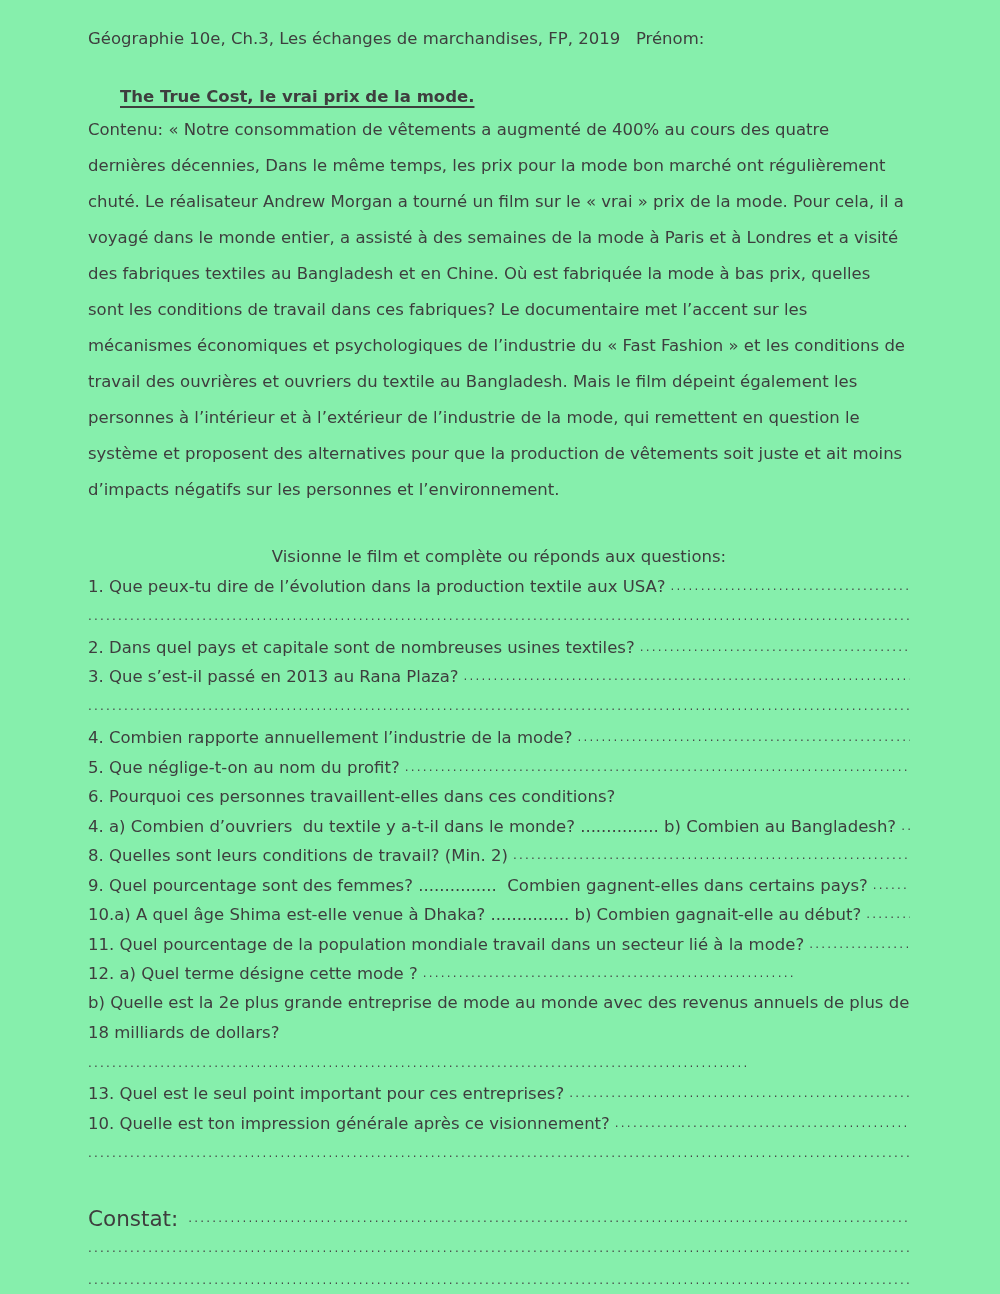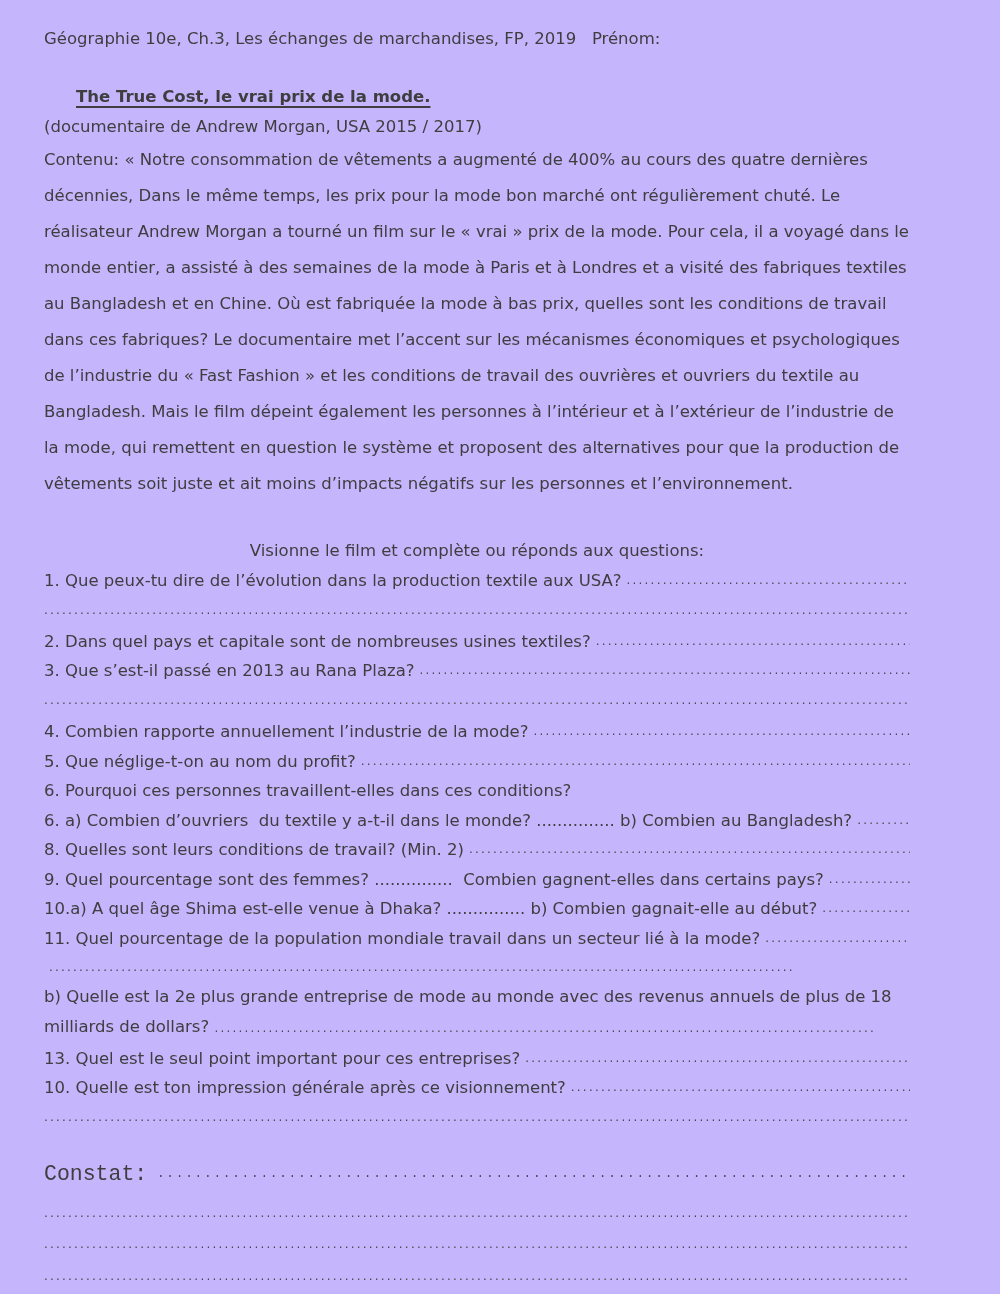--- a/index.html
+++ b/index.html
@@ -1,25 +1,25 @@
 <!DOCTYPE html>
 <html><head>
 <meta charset="utf-8">
 <style>
   html, body { margin:0; padding:0; background:#ffffff; }
   body { width:1000px; height:1294px; overflow:hidden; }
   .page {
     box-sizing:border-box;
     width:1000px; height:1294px;
-    padding:24px 90px 0 44px;
+    padding:24px 90px 0 88px;
     font-family:"DejaVu Sans", sans-serif;
     font-size:16.5px;
     line-height:29px;
     color:#3e3e3e;
-    background:#c4b5fd;
+    background:#86efac;
   }
   .course-header { white-space:pre-wrap; line-height:30px; }
   .title {
     margin-top:28px;
     font-weight:bold;
     text-decoration:underline;
     text-underline-offset:4px;
     text-decoration-thickness:1.5px;
     line-height:30px;
     margin-left:32px;
@@ -37,32 +37,31 @@
     color:#474747; margin-left:5px;
   }
   .q-row.short { padding-right:115px; }
 
   .dotted-row { display:flex; align-items:center; height:31.5px; overflow:hidden; }
   .dotted-row .leader { margin-left:0; }
 
   .q-wrap { line-height:29.5px; white-space:normal; overflow:hidden; }
   .q-wrap .inline-dots { font-size:12px; letter-spacing:2.2px; color:#474747; white-space:normal; word-break:break-all; }
 
-  .constat-row { display:flex; align-items:flex-start; margin-top:26px; font-size:21.5px; height:38px; overflow:hidden;font-family:Liberation Mono, monospace; }
+  .constat-row { display:flex; align-items:flex-end; margin-top:26px; font-size:21.5px; height:38px; overflow:hidden; }
   .constat-row .leader { margin-left:10px; }
 </style>
 </head>
 <body>
 
 <div class="page">
 
   <div class="course-header">Géographie 10e, Ch.3, Les échanges de marchandises, FP, 2019   Prénom:</div>
 
   <div class="title">The True Cost, le vrai prix de la mode.</div>
-  <div class="subtitle">(documentaire de Andrew Morgan, USA 2015 / 2017)</div>
   <div class="synopsis">Contenu: « Notre consommation de vêtements a augmenté de 400% au cours des quatre dernières décennies, Dans le même temps, les prix pour la mode bon marché ont régulièrement chuté. Le réalisateur Andrew Morgan a tourné un film sur le « vrai » prix de la mode. Pour cela, il a voyagé dans le monde entier, a assisté à des semaines de la mode à Paris et à Londres et a visité des fabriques textiles au Bangladesh et en Chine. Où est fabriquée la mode à bas prix, quelles sont les conditions de travail dans ces fabriques? Le documentaire met l’accent sur les mécanismes économiques et psychologiques de l’industrie du « Fast Fashion » et les conditions de travail des ouvrières et ouvriers du textile au Bangladesh. Mais le film dépeint également les personnes à l’intérieur et à l’extérieur de l’industrie de la mode, qui remettent en question le système et proposent des alternatives pour que la production de vêtements soit juste et ait moins d’impacts négatifs sur les personnes et l’environnement.</div>
 
   <div class="instruction">Visionne le film et complète ou réponds aux questions:</div>
 
   <div class="q-row">
     <span class="qt">1. Que peux-tu dire de l’évolution dans la production textile aux USA?</span>
     <span class="leader">........................................................................................................................................................................................................................................................................................................</span>
   </div>
   <div class="dotted-row">
     <span class="leader">........................................................................................................................................................................................................................................................................................................</span>
@@ -89,21 +88,21 @@
   <div class="q-row">
     <span class="qt">5. Que néglige-t-on au nom du profit?</span>
     <span class="leader">........................................................................................................................................................................................................................................................................................................</span>
   </div>
 
   <div class="q-row">
     <span class="qt">6. Pourquoi ces personnes travaillent-elles dans ces conditions?</span>
   </div>
 
   <div class="q-row">
-    <span class="qt">6. a) Combien d’ouvriers  du textile y a-t-il dans le monde? ............... b) Combien au Bangladesh?</span>
+    <span class="qt">4. a) Combien d’ouvriers  du textile y a-t-il dans le monde? ............... b) Combien au Bangladesh?</span>
     <span class="leader">........................................................................................................................................................................................................................................................................................................</span>
   </div>
 
   <div class="q-row">
     <span class="qt">8. Quelles sont leurs conditions de travail? (Min. 2)</span>
     <span class="leader">........................................................................................................................................................................................................................................................................................................</span>
   </div>
 
   <div class="q-row">
     <span class="qt">9. Quel pourcentage sont des femmes? ...............  Combien gagnent-elles dans certains pays?</span>
@@ -114,20 +113,21 @@
     <span class="qt">10.a) A quel âge Shima est-elle venue à Dhaka? ............... b) Combien gagnait-elle au début?</span>
     <span class="leader">........................................................................................................................................................................................................................................................................................................</span>
   </div>
 
   <div class="q-row">
     <span class="qt">11. Quel pourcentage de la population mondiale travail dans un secteur lié à la mode?</span>
     <span class="leader">........................................................................................................................................................................................................................................................................................................</span>
   </div>
 
   <div class="q-row short">
+    <span class="qt">12. a) Quel terme désigne cette mode ?</span>
     <span class="leader">........................................................................................................................................................................................................................................................................................................</span>
   </div>
 
   <div class="q-wrap">
     <span class="qt">b) Quelle est la 2e plus grande entreprise de mode au monde avec des revenus annuels de plus de 18 milliards de dollars? </span>
     <span class="inline-dots">..............................................................................................................</span>
   </div>
 
   <div class="q-row">
     <span class="qt">13. Quel est le seul point important pour ces entreprises?</span>

